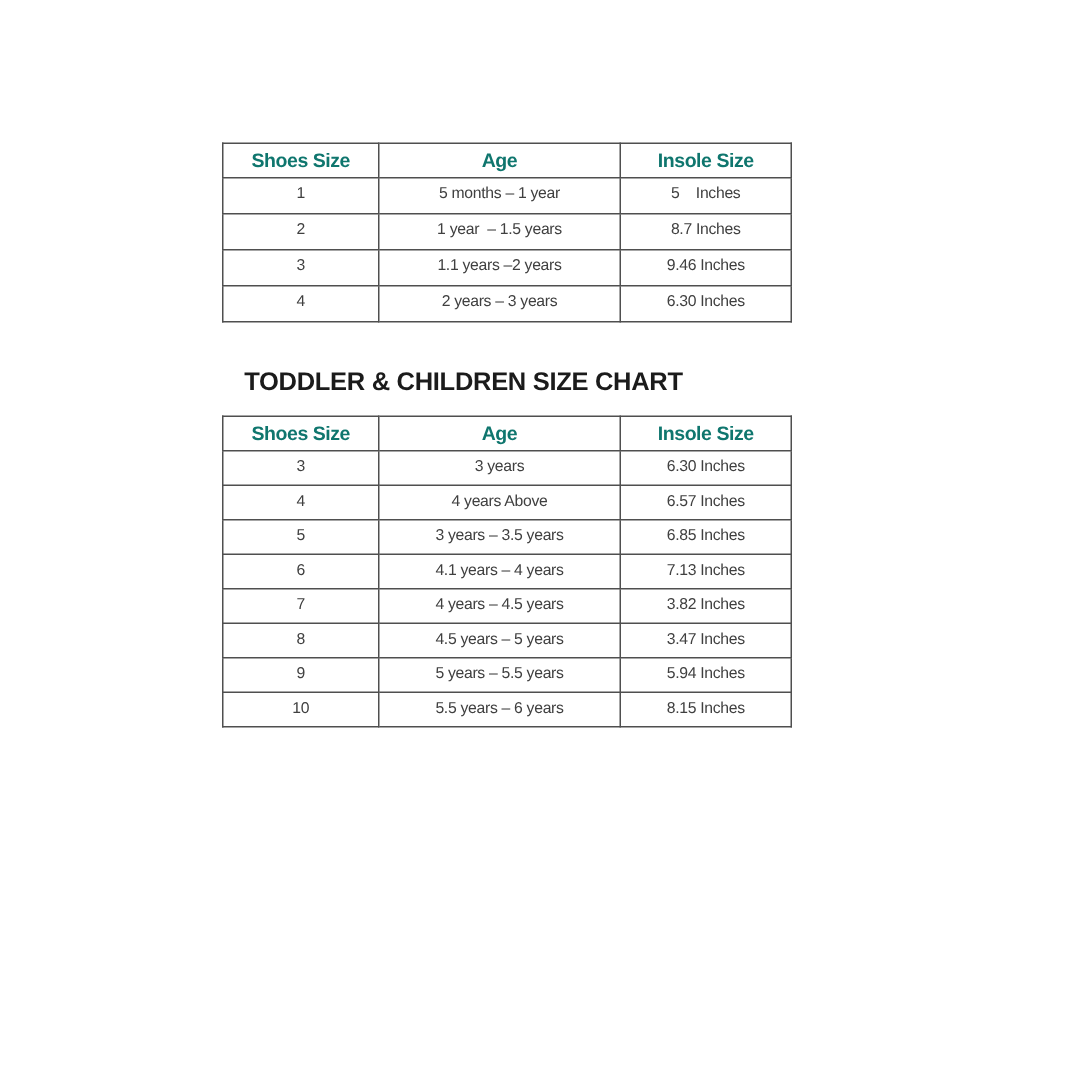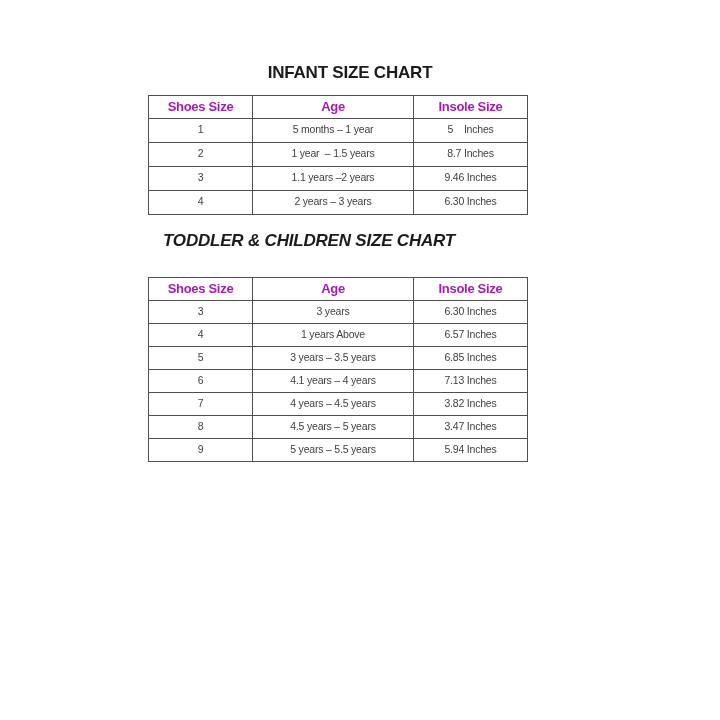--- a/index.html
+++ b/index.html
@@ -9,21 +9,21 @@
     -webkit-font-smoothing:antialiased;
   }
   .page{position:relative;width:720px;height:720px;background:#ffffff;overflow:hidden;}
 
   .chart-title{
     position:absolute;width:380px;text-align:center;
     font-weight:bold;font-size:17px;letter-spacing:-0.2px;
     color:#1b1b1b;line-height:20px;white-space:pre;
   }
   #title1{left:160px;top:63px;}
-  #title2{left:119px;top:231px;font-style:italic;}
+  #title2{left:119px;top:245px;}
 
   table.size-table{
     position:absolute;left:148px;width:379px;
     border-collapse:collapse;table-layout:fixed;
     background:#ffffff;
   }
   #table1{top:95px;}
   #table2{top:277px;}
 
   col.c1{width:104px;}
@@ -32,36 +32,35 @@
 
   th,td{
     border:1px solid #4f4f4f;
     text-align:center;
     white-space:pre;
     overflow:hidden;
   }
   th{
     height:20px;padding:0 0 2px 0;
     font-size:13px;font-weight:bold;letter-spacing:-0.3px;
-    color:#a21caf;vertical-align:middle;
+    color:#0f766e;vertical-align:middle;
   }
   td{
     font-size:10.5px;letter-spacing:-0.2px;
     color:#404040;vertical-align:top;
     padding:4px 0 0 0;line-height:13px;
   }
   #table1 td{height:19px;}
   #table2 td{height:18px;}
 </style>
 </head>
 <body>
 
 <div class="page">
 
-  <div class="chart-title" id="title1">INFANT SIZE CHART</div>
 
   <table class="size-table" id="table1">
     <colgroup>
         <col class="c1">
         <col class="c2">
         <col class="c3">
       </colgroup>
     <thead>
       <tr>
         <th>Shoes Size</th>
@@ -109,21 +108,21 @@
       </tr>
     </thead>
     <tbody>
       <tr>
         <td>3</td>
         <td>3 years</td>
         <td>6.30 Inches</td>
       </tr>
       <tr>
         <td>4</td>
-        <td>1 years Above</td>
+        <td>4 years Above</td>
         <td>6.57 Inches</td>
       </tr>
       <tr>
         <td>5</td>
         <td>3 years – 3.5 years</td>
         <td>6.85 Inches</td>
       </tr>
       <tr>
         <td>6</td>
         <td>4.1 years – 4 years</td>
@@ -137,16 +136,21 @@
       <tr>
         <td>8</td>
         <td>4.5 years – 5 years</td>
         <td>3.47 Inches</td>
       </tr>
       <tr>
         <td>9</td>
         <td>5 years – 5.5 years</td>
         <td>5.94 Inches</td>
       </tr>
+      <tr>
+        <td>10</td>
+        <td>5.5 years – 6 years</td>
+        <td>8.15 Inches</td>
+      </tr>
     </tbody>
   </table>
 
 </div>
 
 </body></html>

